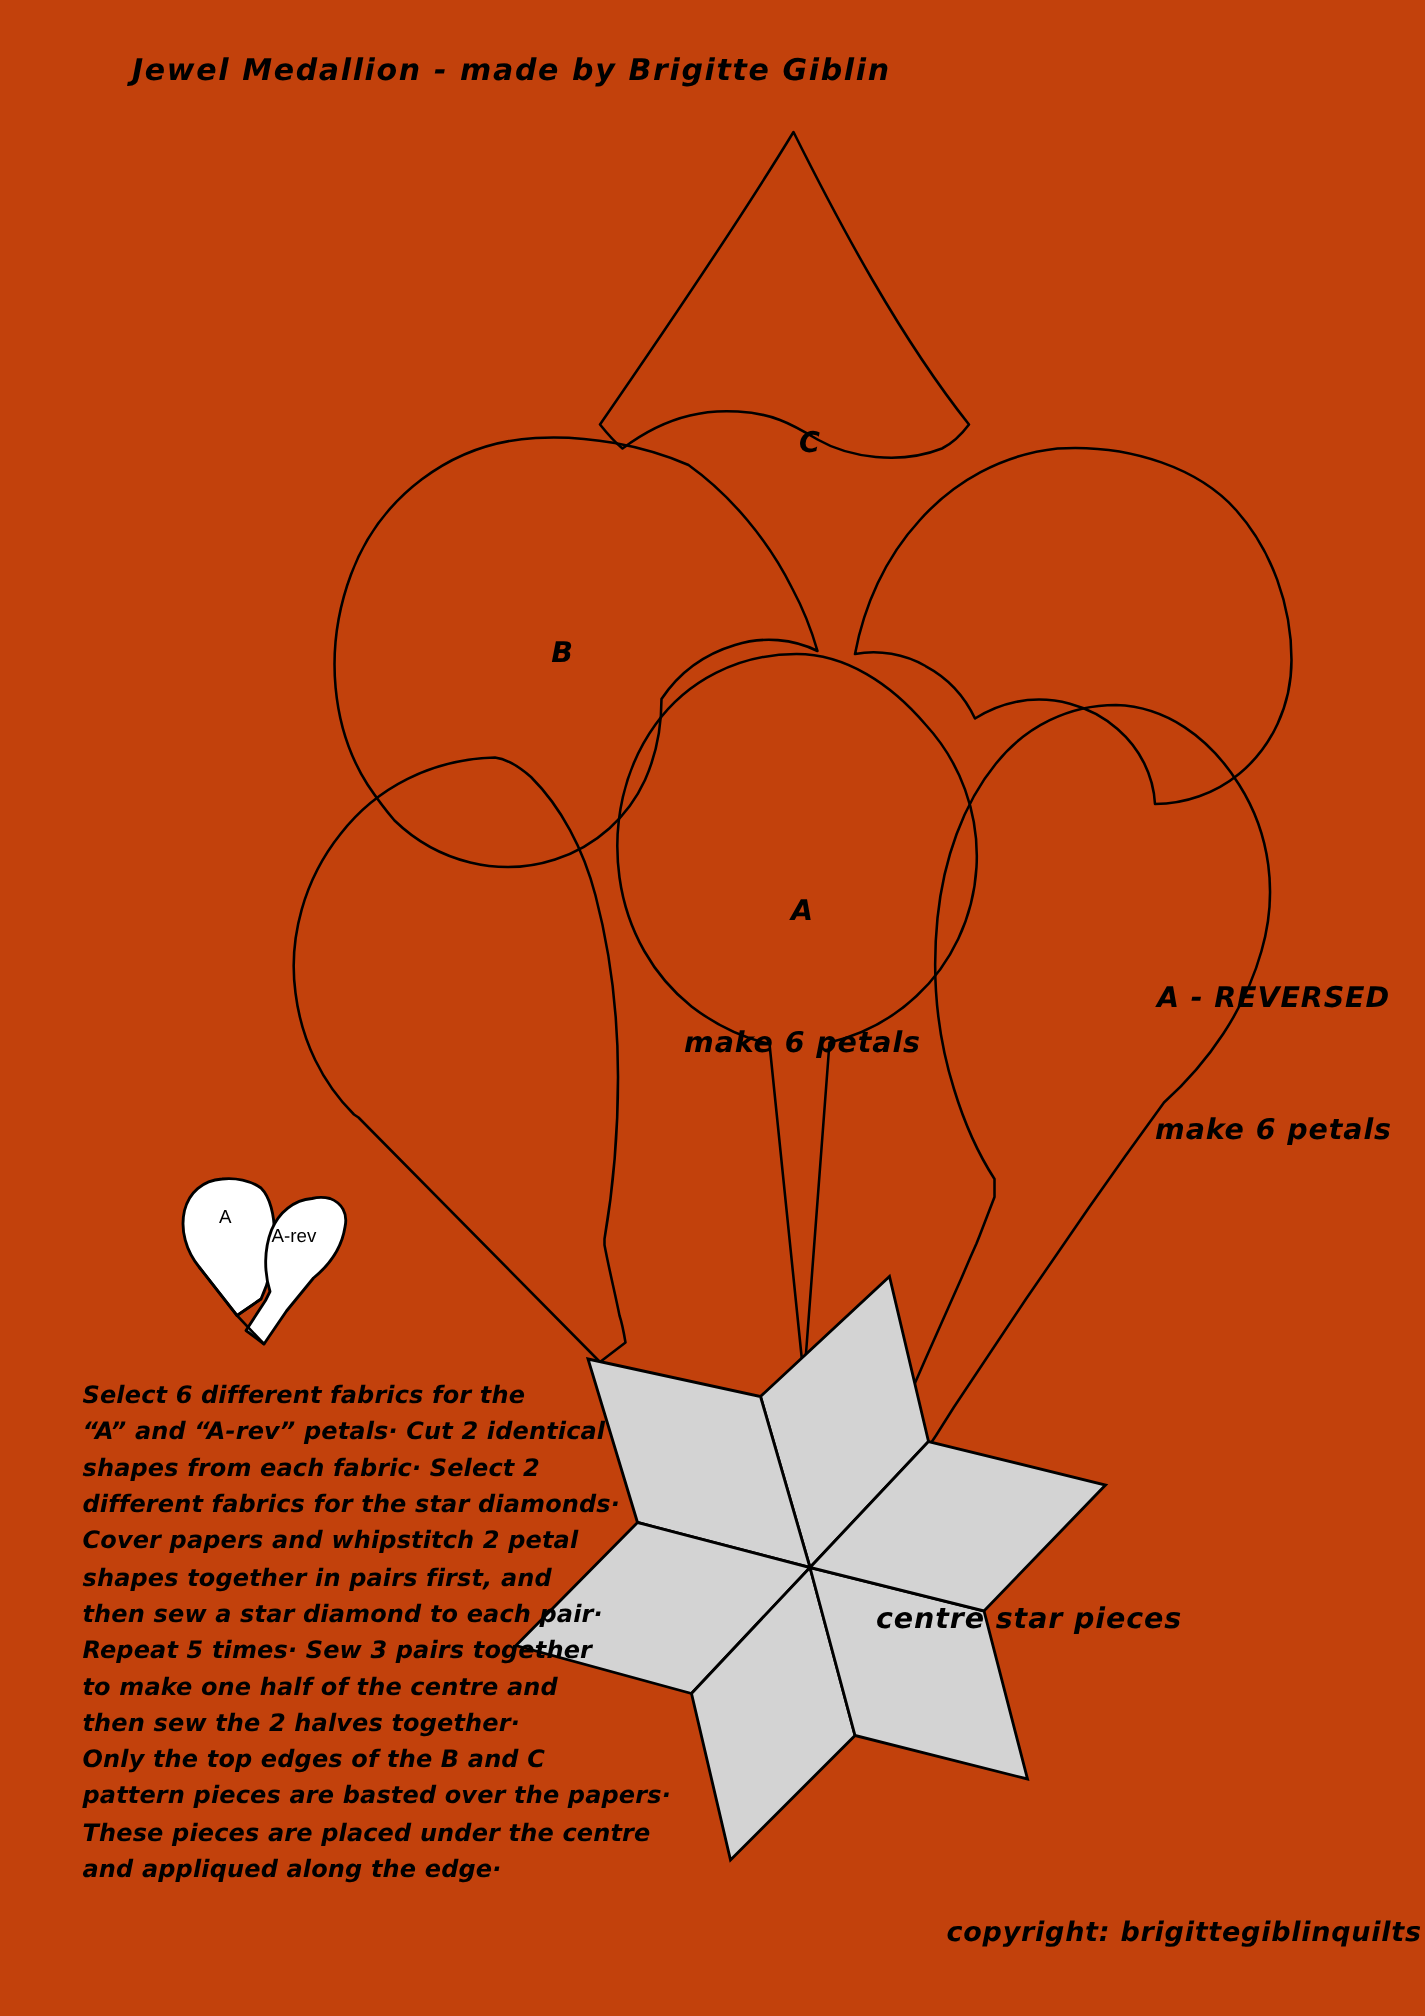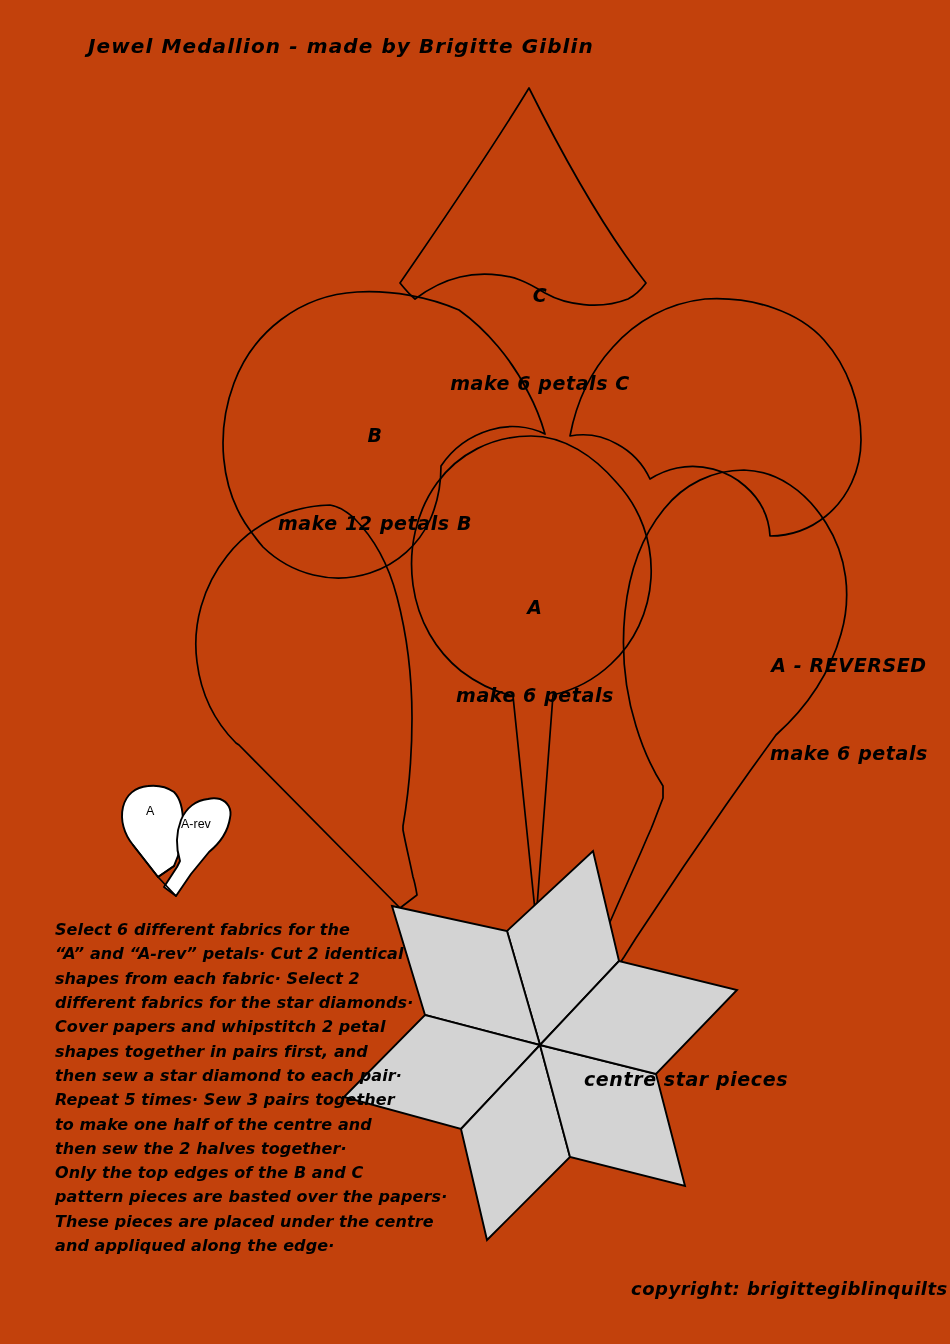--- a/index.html
+++ b/index.html
@@ -236,26 +236,24 @@
              C 232 809, 228 802, 220 799
              C 216 798, 212 798, 208 799 Z"></path>
     <path class="shape-line" d="M 133 845 L 158 877 L 174 866"></path>
     <path class="shape-line" d="M 158 877 L 176 896"></path>
   </svg>
 
   <div class="txt hand" id="title">Jewel Medallion - made by Brigitte Giblin</div>
 
   <div class="txt hand petal-label" id="label-c">
     <div>C</div>
-    <div>make 6 petals C</div>
   </div>
 
   <div class="txt hand petal-label" id="label-b">
     <div>B</div>
-    <div>make 12 petals B</div>
   </div>
 
   <div class="txt hand petal-label" id="label-a">
     <div>A</div>
     <div>make 6 petals</div>
   </div>
 
   <div class="txt hand petal-label" id="label-arev">
     <div>A - REVERSED</div>
     <div>make 6 petals</div>

